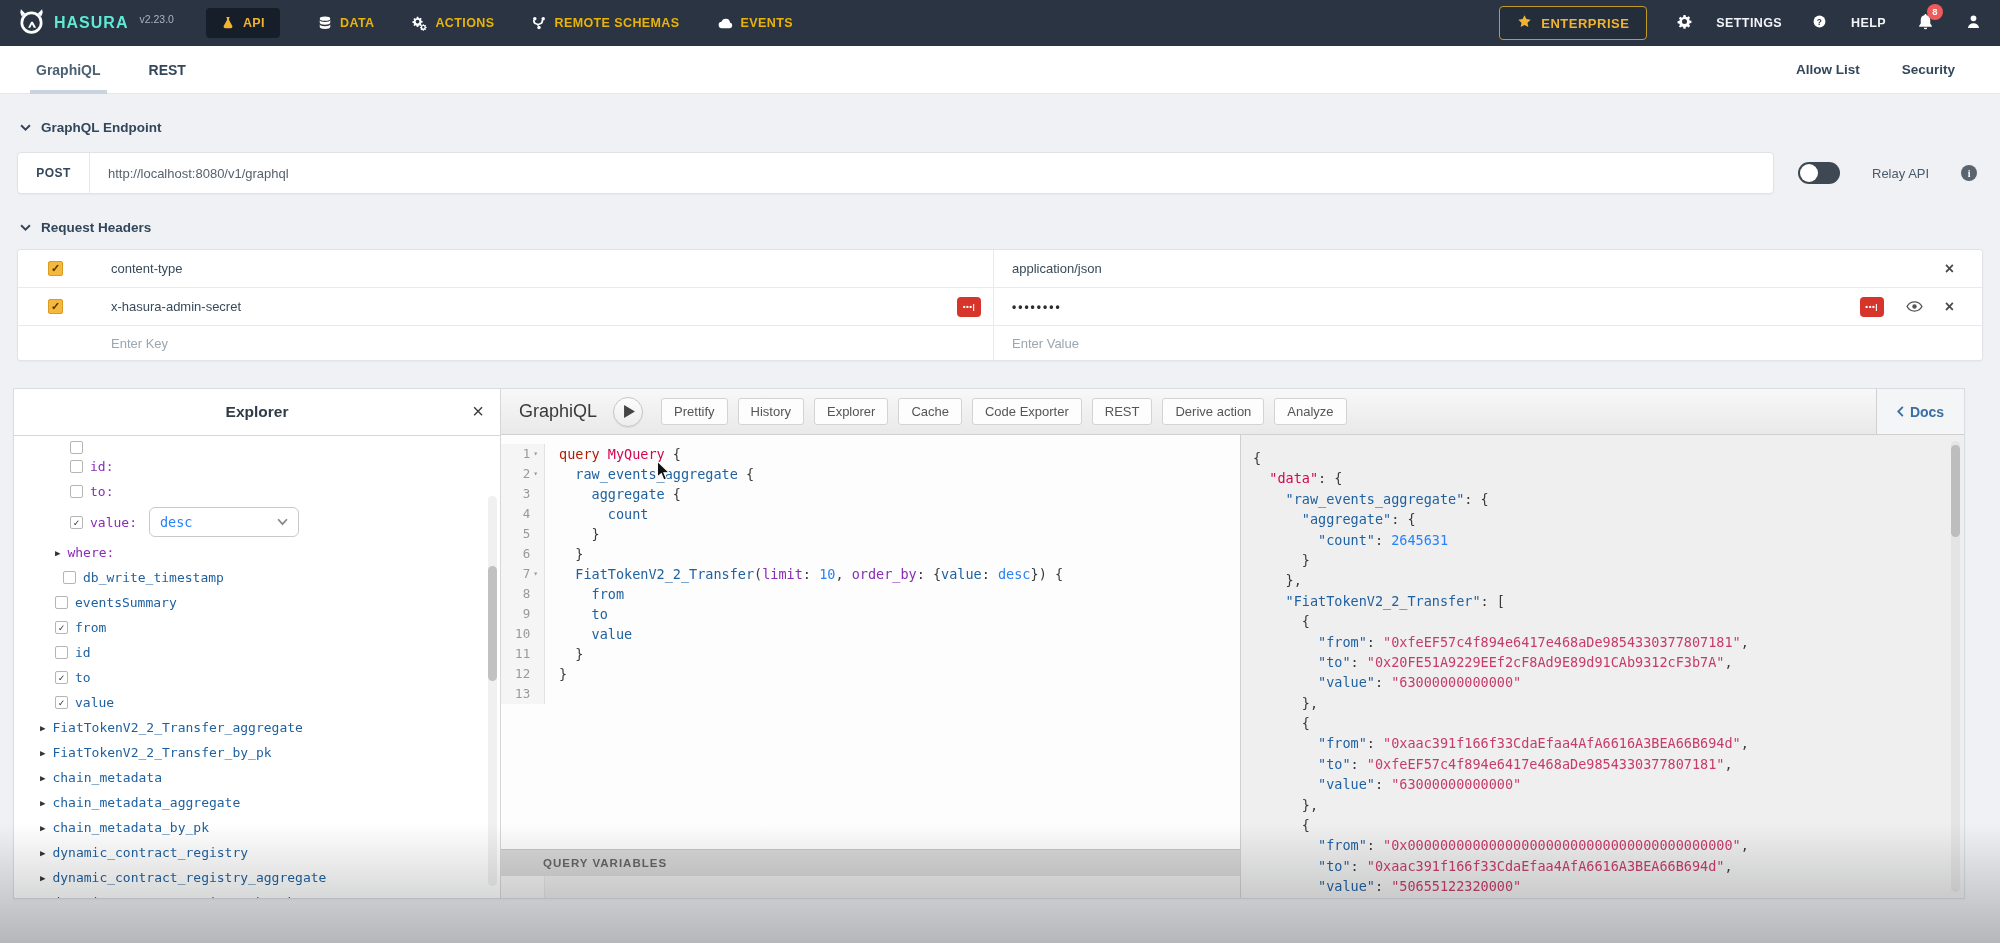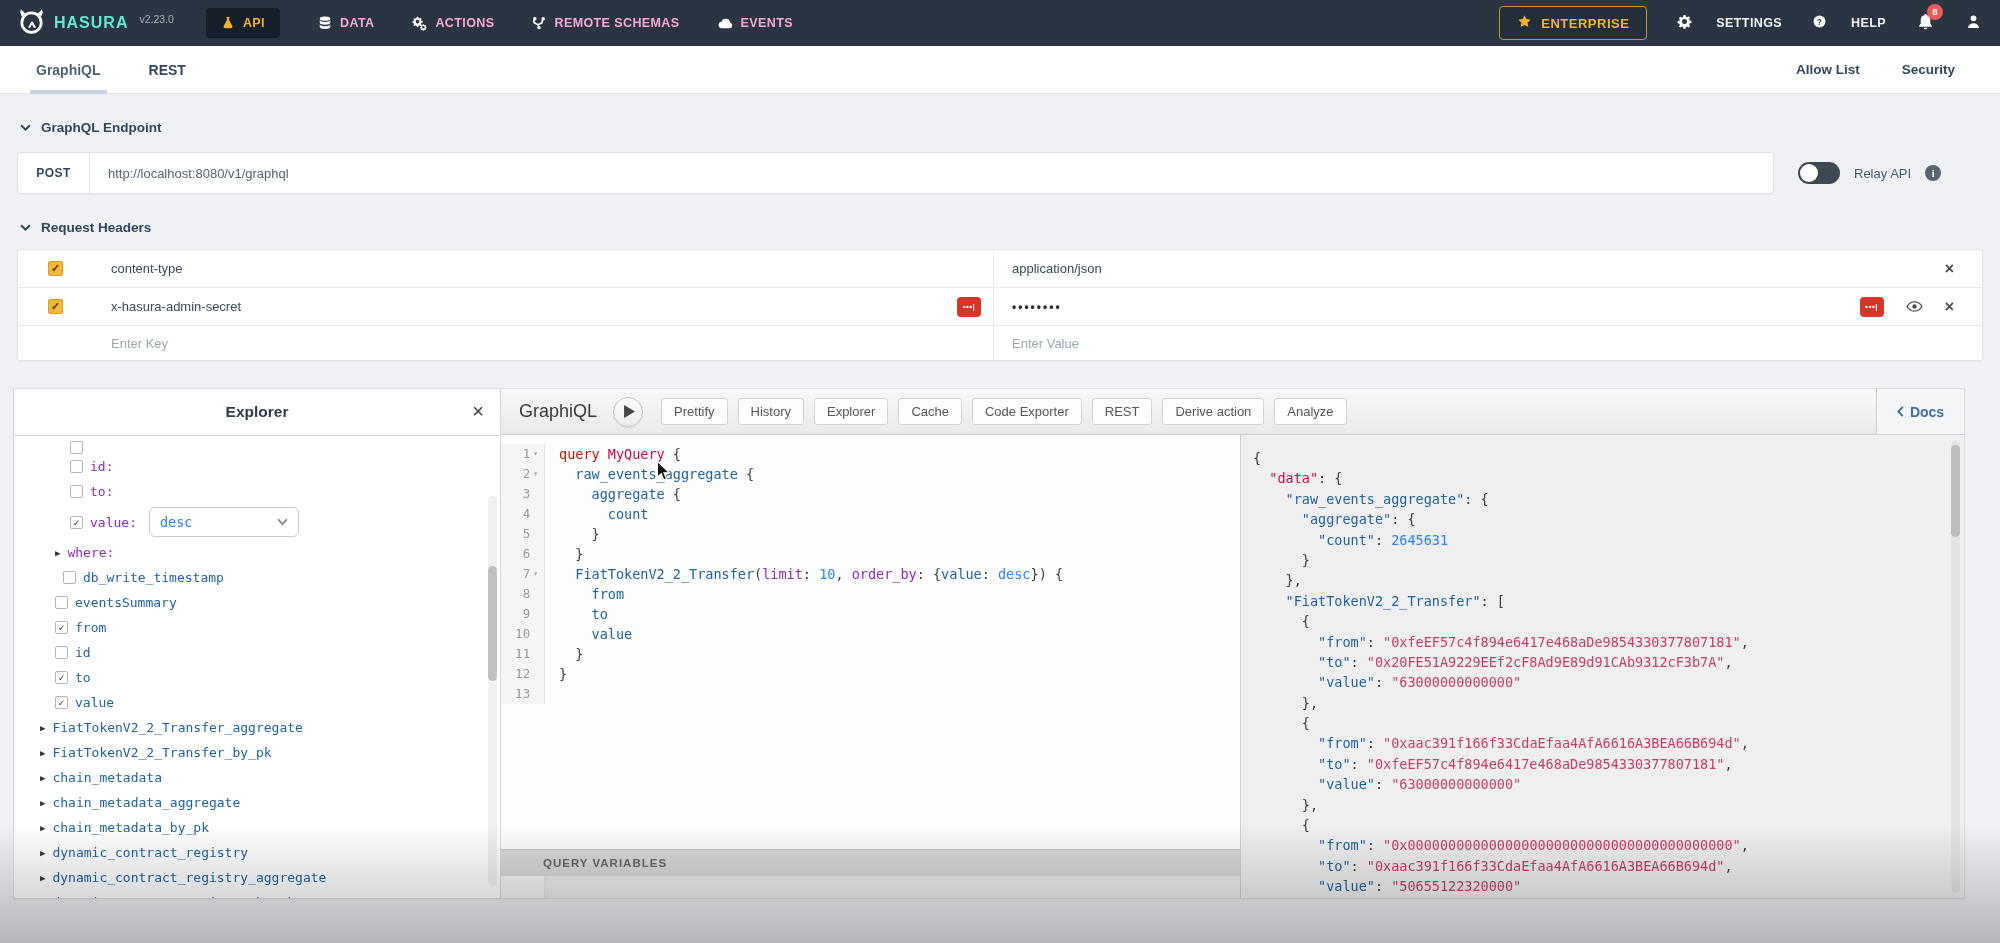--- a/index.html
+++ b/index.html
@@ -6,21 +6,21 @@
   html,body { width:2000px; height:943px; overflow:hidden; }
   body { font-family:"Liberation Sans", sans-serif; background:#f0f1f4; }
   .page { position:relative; width:2000px; height:943px; overflow:hidden; }
 
   
   .nav { height:46px; background:#2a3443; display:flex; align-items:center; padding:0 18px; }
   .brand { display:flex; align-items:center; gap:9px; }
   .brand-name { color:#5eead4; font-weight:bold; font-size:16px; letter-spacing:1px; }
   .brand-ver { color:#a9b3c0; font-size:10.5px; position:relative; top:-4px; margin-left:2px; }
   .nav-items { display:flex; align-items:center; gap:38px; margin-left:32px; }
-  .nav-item { display:flex; align-items:center; gap:8px; color:#f9a8d4; font-size:12.5px; font-weight:bold; letter-spacing:.4px; cursor:pointer; }
+  .nav-item { display:flex; align-items:center; gap:8px; color:#eab308; font-size:12.5px; font-weight:bold; letter-spacing:.4px; cursor:pointer; }
   .nav-item .ic { display:flex; }
   .nav-item.active { background:#161e2a; color:#f2b330; padding:8px 15px; border-radius:4px; }
   .nav-item.active svg { color:#f2b330; }
   .nav svg { color:#fff; }
   .nav-right { margin-left:auto; display:flex; align-items:center; gap:30px; }
   .enterprise-btn { display:flex; align-items:center; gap:9px; border:1.5px solid #c39a25; border-radius:4px; padding:7px 17px; background:rgba(0,0,0,.12); color:#f2b330; font-size:13px; font-weight:bold; letter-spacing:.5px; cursor:pointer; }
   .enterprise-btn svg { color:#f2b330; }
   .nav-util { display:flex; align-items:center; gap:24px; color:#f2f4f7; font-size:12.5px; font-weight:bold; letter-spacing:.4px; cursor:pointer; }
   .bell-wrap { position:relative; cursor:pointer; display:flex; }
   .badge { position:absolute; top:-8px; right:-8px; min-width:16px; height:16px; border-radius:8px; background:#ef5b5b; color:#fff; font-size:9.5px; font-weight:bold; display:flex; align-items:center; justify-content:center; }
@@ -33,21 +33,21 @@
   .tab-links { margin-left:auto; display:flex; gap:42px; }
   .tab-link { font-size:13.5px; font-weight:bold; color:#33475b; cursor:pointer; }
 
   
   .section-label { display:flex; align-items:center; gap:10px; margin:26px 0 0 20px; font-size:13.5px; font-weight:bold; color:#31465c; }
   .section-label svg { color:#31465c; }
   .endpoint-row { display:flex; align-items:center; margin:17px 17px 0; }
   .endpoint-box { flex:1; height:42px; background:#fff; border:1px solid #dfe3e8; border-radius:4px; display:flex; align-items:stretch; box-shadow:0 1px 2px rgba(0,0,0,.04); }
   .method { width:72px; display:flex; align-items:center; justify-content:center; font-size:12px; font-weight:bold; color:#33475b; letter-spacing:.5px; border-right:1px solid #e3e7ec; }
   .url-input { flex:1; border:0; outline:none; padding:0 18px; font-size:13px; color:#55626e; background:transparent; font-family:"Liberation Sans",sans-serif; }
-  .relay { display:flex; align-items:center; gap:14px; margin-left:24px; width:185px; }
+  .relay { display:flex; align-items:center; gap:32px; margin-left:24px; width:185px; }
   .toggle { width:42px; height:22px; border-radius:11px; background:#3d4852; position:relative; cursor:pointer; flex:none; }
   .toggle .knob { position:absolute; left:2px; top:2px; width:18px; height:18px; border-radius:50%; background:#fff; }
   .relay-label { font-size:13px; color:#4a5a68; }
   .info-ic { width:16px; height:16px; border-radius:50%; background:#5a646e; color:#fff; font-size:10px; font-weight:bold; display:flex; align-items:center; justify-content:center; font-family:"Liberation Serif",serif; }
 
   .headers-table { margin:14px 17px 0; background:#fff; border:1px solid #e0e4e8; border-radius:3px; box-shadow:0 1px 2px rgba(0,0,0,.04); }
   .ht-row { display:grid; grid-template-columns:75px 901px 1fr; align-items:center; }
   .ht-head { height:40px; background:#f2f3f5; border-bottom:1px solid #e7eaee; }
   .ht-head .cell { font-size:11.5px; font-weight:bold; color:#4c5a68; letter-spacing:.4px; }
   .ht-r { height:38px; border-bottom:1px solid #e7eaee; }

